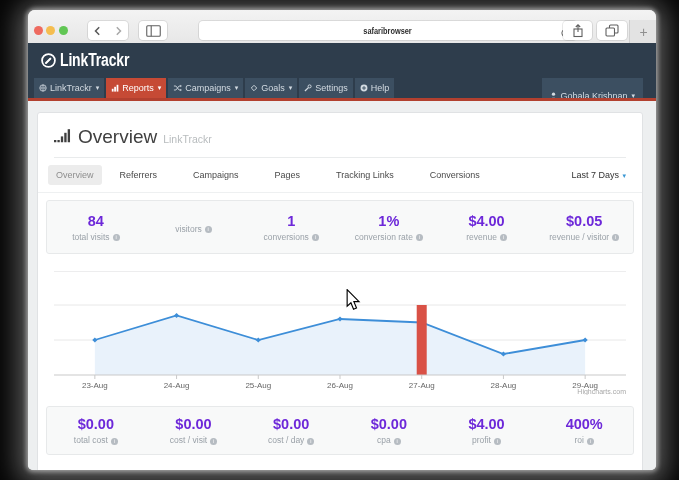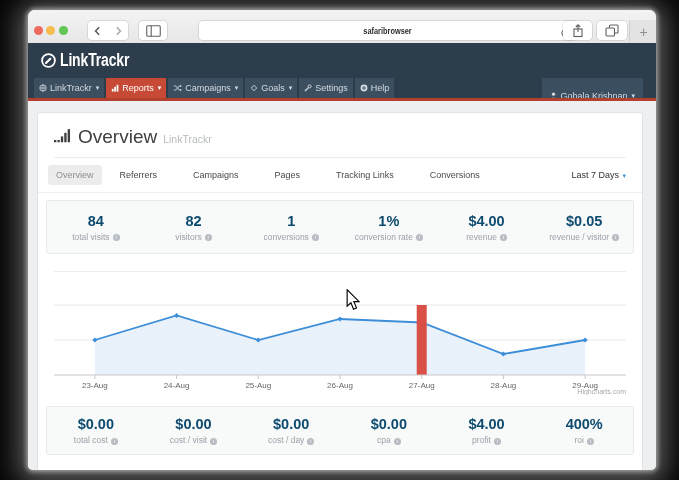--- a/index.html
+++ b/index.html
@@ -41,21 +41,21 @@
   .pagedesc{font-size:8.5px;color:#4e4e4e;margin-top:4px;height:11px;}
   .pagedesc span{display:inline-block;transform:scaleX(.85);transform-origin:left top;white-space:nowrap;}
   .titledivider{border-bottom:1px solid #e9ebec;margin-top:8px;}
   .tabs{display:flex;align-items:center;height:34px;border-bottom:1px solid #eef0f1;padding:0 16px 0 10px;}
   .tab{font-size:9px;color:#4a4a4a;padding:5px 18px;}
   .tab.active{background:#ececec;border-radius:3px;color:#8e8e8e;padding:5px 8px;}
   .rangesel{margin-left:auto;font-size:9px;color:#333;}
   .rangesel .caret{color:#3a97d4;}
   .band{margin:7px 8px 0 8px;background:#f8f9f9;border:1px solid #e7e9ea;border-radius:3px;height:52px;display:flex;align-items:center;}
   .statcol{flex:1;text-align:center;}
-  .statval{font-size:14.5px;color:#0c4a6e;font-weight:bold;line-height:16px;}
+  .statval{font-size:14.5px;color:#6d28d9;font-weight:bold;line-height:16px;}
   .statlabel{font-size:8.5px;color:#9aa1a8;margin-top:3px;}
   .info{display:inline-block;width:7px;height:7px;border-radius:50%;background:#b6bcc2;color:#fff;font-size:5.5px;line-height:7px;text-align:center;margin-left:3px;vertical-align:0.5px;}
   .chartsep{border:0;border-top:1px solid #ededee;margin:17px 16px 0 16px;}
   #chart{display:block;margin:23px 16px 0 16px;}
   .cursor{position:absolute;left:346px;top:289px;}
 </style>
 </head>
 <body>
 
 <div class="window">
@@ -214,21 +214,20 @@
           <div class="tab">Tracking Links</div>
           <div class="tab">Conversions</div>
           <div class="rangesel" id="rangesel"><span>Last 7 Days</span> <span class="caret">▾</span></div>
       </div>
       <div class="band" id="band-top">
           <div class="statcol">
             <div class="statval">84</div>
             <div class="statlabel"><span>total visits</span><span class="info">i</span></div>
           </div>
           <div class="statcol">
-            <div class="statval">82</div>
             <div class="statlabel"><span>visitors</span><span class="info">i</span></div>
           </div>
           <div class="statcol">
             <div class="statval">1</div>
             <div class="statlabel"><span>conversions</span><span class="info">i</span></div>
           </div>
           <div class="statcol">
             <div class="statval">1%</div>
             <div class="statlabel"><span>conversion rate</span><span class="info">i</span></div>
           </div>

